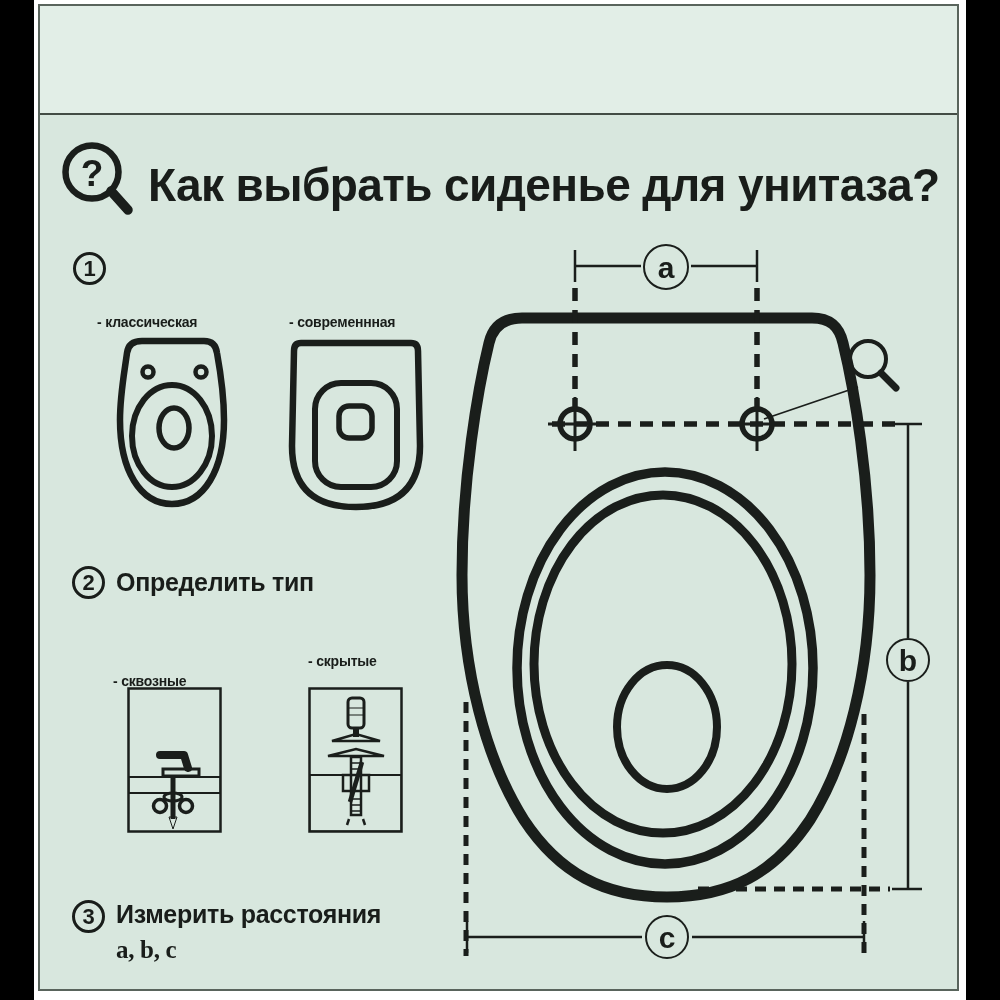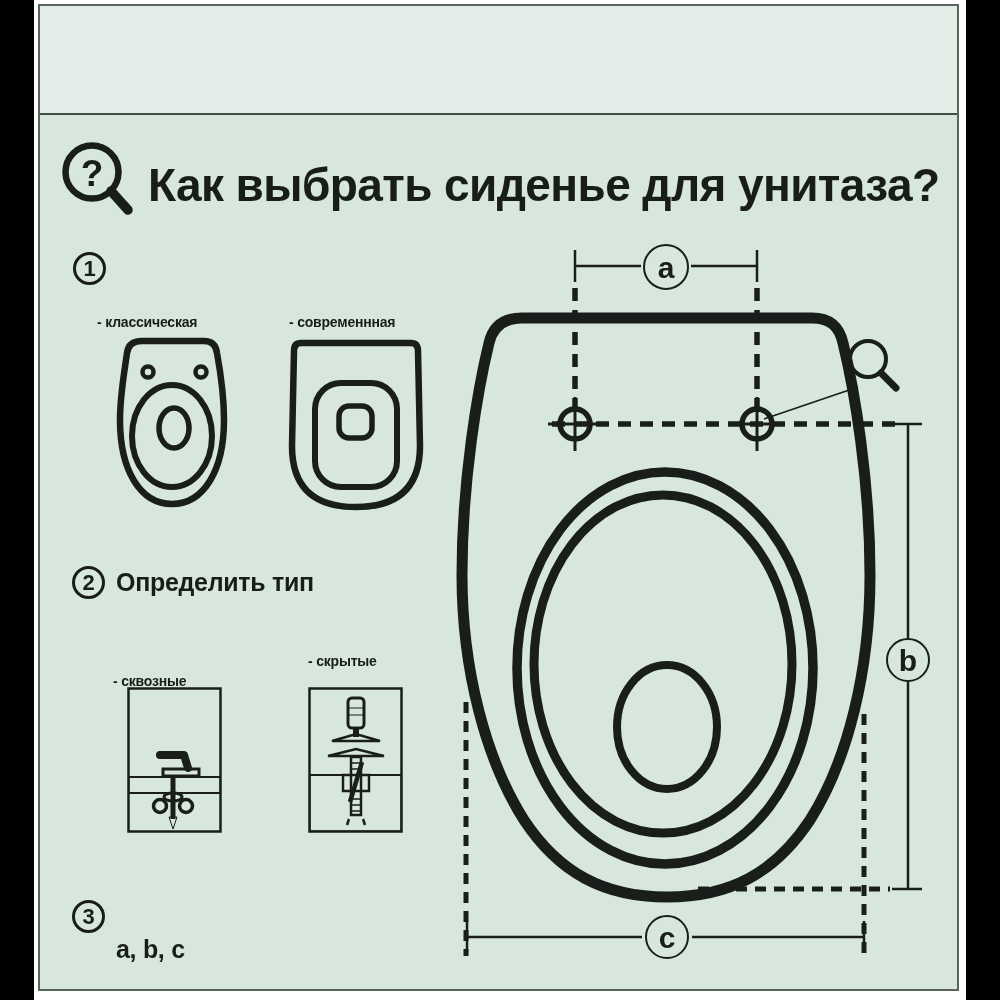--- a/index.html
+++ b/index.html
@@ -119,21 +119,22 @@
         <line x1="43" y1="118" x2="53" y2="118"></line>
       <line x1="43" y1="124" x2="53" y2="124"></line>
     </g>
     <rect x="35" y="88" width="26" height="16" fill="#edf4ee" stroke-width="2.5"></rect>
     <line x1="54" y1="75" x2="42" y2="115" stroke-width="4.5"></line>
     <line x1="41" y1="132" x2="39" y2="138" stroke-width="2.5"></line>
     <line x1="55" y1="132" x2="57" y2="138" stroke-width="2.5"></line>
   </svg>
 
   <div class="abs ink step-circle" style="left:72px;top:900px;">3</div>
-  <div class="abs ink step-text" style="left:116px;top:933px;">a, b, c</div>
+  <div class="abs ink step-text" style="left:116px;top:898px;">Измерить расстояния</div>
+  <div class="abs ink step-text" style="left:116px;top:933px;font-family:Liberation Serif, serif;">a, b, c</div>
 
   <svg class="abs" style="left:440px;top:240px;" width="500" height="745" viewBox="0 0 500 745">
 
     <path d="M 82,78 L 372,78 C 390,78 399,86 403,103 C 414,148 430,240 430,335
              C 430,430 408,520 370,580 C 335,633 290,657 227,657
              C 164,657 119,633 84,580 C 46,520 22,430 22,335
              C 22,240 38,148 49,103 C 53,86 64,78 82,78 Z" fill="#ffffff" stroke-width="11"></path>
     <ellipse cx="225" cy="428" rx="148" ry="196" stroke-width="9.5"></ellipse>
     <ellipse cx="223" cy="424" rx="129" ry="169" stroke-width="9"></ellipse>
     <ellipse cx="227" cy="487" rx="50" ry="62" stroke-width="8"></ellipse>

